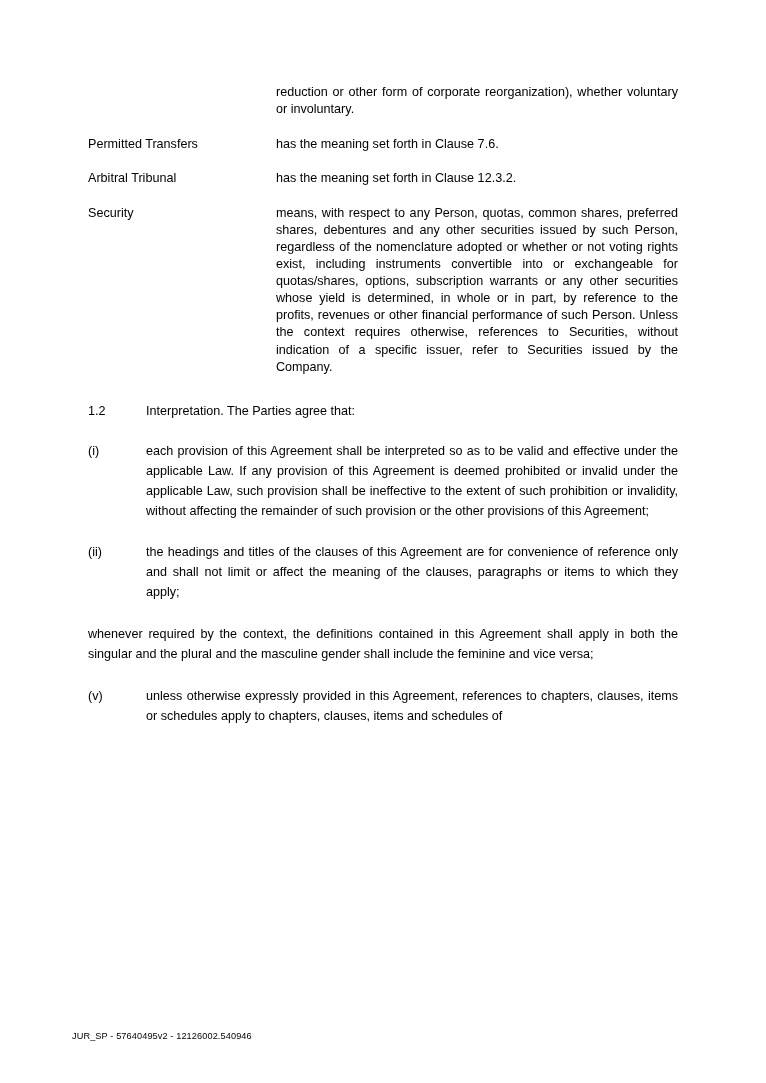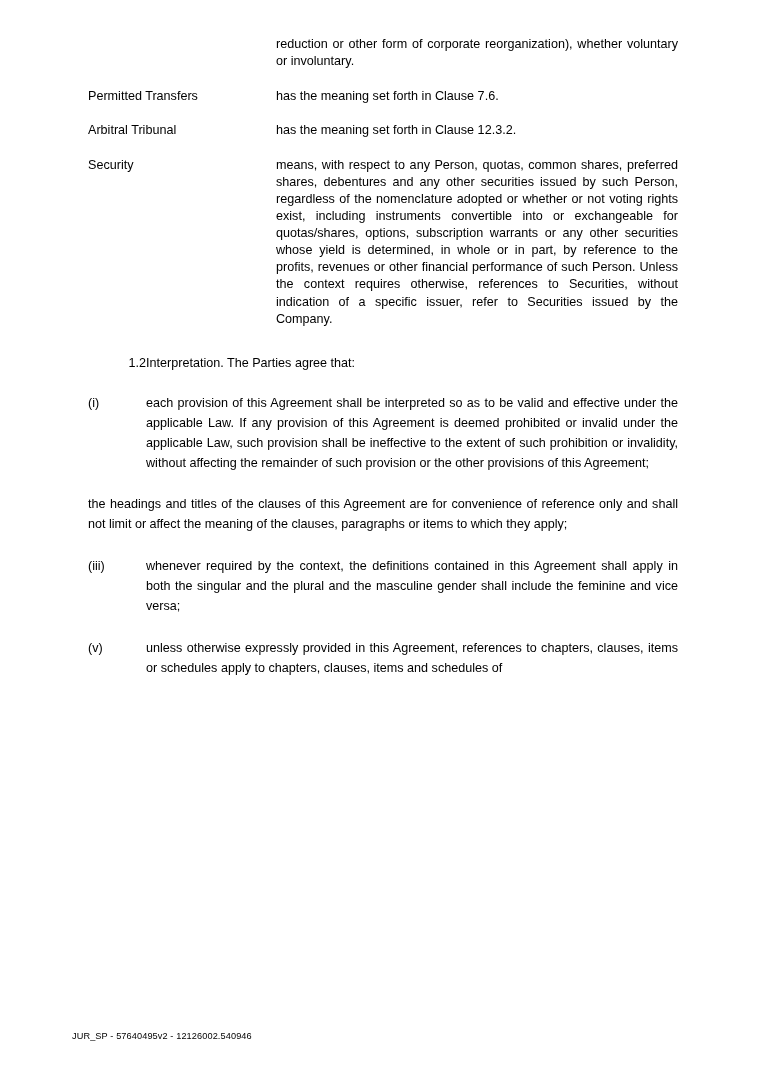--- a/index.html
+++ b/index.html
@@ -12,21 +12,21 @@
     height: 1083px;
     font-family: "Liberation Sans", sans-serif;
     color: #000000;
     position: relative;
   }
   .page {
     position: relative;
     width: 766px;
     height: 1083px;
     box-sizing: border-box;
-    padding: 36px 88px 0 88px;
+    padding: 84px 88px 0 88px;
   }
   
   .defs {
     width: 100%;
     border-collapse: collapse;
   }
   .defs tr { vertical-align: top; }
   .defs td {
     padding: 0 0 17px 0;
     font-size: 12.6px;
@@ -47,21 +47,20 @@
   
   .section {
     margin-top: 10px;
     display: flex;
     font-size: 12.6px;
     line-height: 1.36;
   }
   .section .num {
     width: 58px;
     flex: 0 0 58px;
-    text-align: right;
   }
   .section .body { flex: 1; }
 
   
   .item {
     display: flex;
     font-size: 12.6px;
     line-height: 1.58;
     margin-top: 22px;
   }
@@ -115,25 +114,25 @@
     <div class="num">1.2</div>
     <div class="body"><span class="u">Interpretation</span><span>. The Parties agree that:</span></div>
   </div>
 
   <div class="item">
     <div class="marker">(i)</div>
     <div class="text">each provision of this Agreement shall be interpreted so as to be valid and effective under the applicable Law. If any provision of this Agreement is deemed prohibited or invalid under the applicable Law, such provision shall be ineffective to the extent of such prohibition or invalidity, without affecting the remainder of such provision or the other provisions of this Agreement;</div>
   </div>
 
   <div class="item">
+    <div class="marker">(ii)</div>
     <div class="text">the headings and titles of the clauses of this Agreement are for convenience of reference only and shall not limit or affect the meaning of the clauses, paragraphs or items to which they apply;</div>
   </div>
 
   <div class="item">
-    <div class="marker">(iii)</div>
     <div class="text">whenever required by the context, the definitions contained in this Agreement shall apply in both the singular and the plural and the masculine gender shall include the feminine and vice versa;</div>
   </div>
 
 
   <div class="item">
     <div class="marker">(v)</div>
     <div class="text last">unless otherwise expressly provided in this Agreement, references to chapters, clauses, items or schedules apply to chapters, clauses, items and schedules of</div>
   </div>
 
   <div class="footer">JUR_SP - 57640495v2 - 12126002.540946</div>

